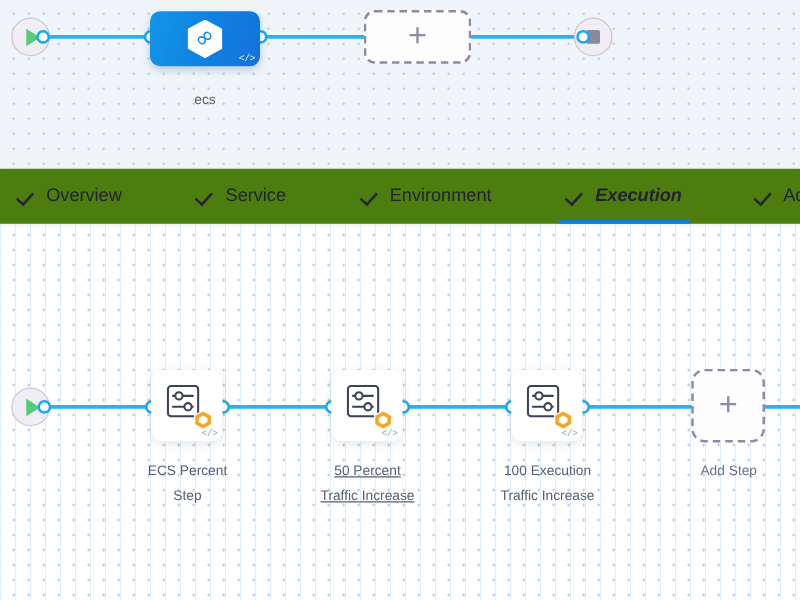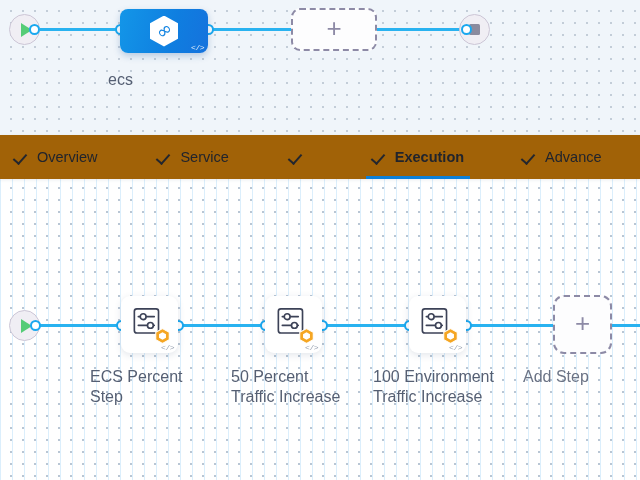--- a/index.html
+++ b/index.html
@@ -18,21 +18,21 @@
     background-color: #f0f5fa;
     background-image: radial-gradient(circle, #c3cdd8 0.9px, transparent 1px);
     background-size: 12px 12px;
     background-position: 5px 5px;
   }
 
   
   .tab-bar {
     position: absolute; left: 0; top: 135px;
     width: 640px; height: 44px;
-    background: #a16207;
+    background: #4d7c0f;
     display: flex; align-items: center;
     box-shadow: 0 1px 3px rgba(40,60,90,0.10);
     z-index: 20;
   }
   .tab {
     display: flex; align-items: center;
     height: 44px;
     padding: 0 6px;
     position: relative;
     color: #21242c;
@@ -48,21 +48,21 @@
   }
   .tab .chk::after {
     content: "";
     position: absolute;
     left: 2px; top: 1px;
     width: 6px; height: 11px;
     border: solid #23262e;
     border-width: 0 2px 2px 0;
     transform: rotate(42deg);
   }
-  .tab.active { font-weight: bold; }
+  .tab.active { font-weight: bold; font-style: italic; }
   .tab.active::after {
     content: "";
     position: absolute;
     left: 0; right: 0; bottom: 0;
     height: 3px;
     background: #0c7fd8;
   }
   #tab-0 { margin-left: 8px; }
   #tab-1 { margin-left: 48px; text-align: center; }
   #tab-2 { margin-left: 48px; }
@@ -172,22 +172,23 @@
     color: #8d8aa6;
     font-size: 26px;
     line-height: 1;
     font-weight: 300;
     margin-top: -3px;
   }
 
   
   .node-label {
     position: absolute;
+    text-align: center;
     color: #555f73;
-    font-size: 16px;
+    font-size: 11px;
     line-height: 20px;
     z-index: 6;
   }
   .node-label.muted { color: #6b7385; }
 
   
   .step-node {
     position: absolute;
     width: 57px; height: 57px;
     border-radius: 9px;
@@ -248,20 +249,21 @@
     <div class="tab" id="tab-0">
       <span class="chk"></span>
       <span>Overview</span>
     </div>
     <div class="tab" id="tab-1">
       <span class="chk"></span>
       <span>Service</span>
     </div>
     <div class="tab" id="tab-2">
       <span class="chk"></span>
+      <span>Environment</span>
     </div>
     <div class="tab active" id="tab-3">
       <span class="chk"></span>
       <span>Execution</span>
     </div>
     <div class="tab" id="tab-4">
       <span class="chk"></span>
       <span>Advance</span>
     </div>
   </div>
@@ -309,21 +311,21 @@
         <circle cx="18" cy="18.5" r="3" fill="#ffffff" stroke="#3c4257" stroke-width="1.7"></circle>
       </svg>
       <svg class="hex-orange" viewBox="0 0 16 17">
         <polygon points="8,0.6 15.2,4.6 15.2,12.4 8,16.4 0.8,12.4 0.8,4.6" fill="#f5a623" stroke="#ffffff" stroke-width="1.1"></polygon>
         <polygon points="8,4.6 11.7,6.7 11.7,10.3 8,12.4 4.3,10.3 4.3,6.7" fill="#ffffff"></polygon>
       </svg>
       <span class="code-badge dark">&lt;/&gt;</span>
     </div>
     <div class="dot" style="left:260px; top:141px;"></div>
     <div class="dot" style="left:317px; top:141px;"></div>
-    <div class="node-label" style="left:231px; top:188px; width:126px;">
+    <div class="node-label" style="left:231px; top:188px; width:126px;text-decoration:underline;">
       <div>50 Percent</div>
       <div>Traffic Increase</div>
     </div>
 
     <div class="step-node" style="left:409px; top:117px;">
       <svg class="sliders-icon" viewBox="0 0 30 30">
         <rect x="1.4" y="1.4" width="25" height="25" rx="2.6" fill="none" stroke="#3c4257" stroke-width="1.7"></rect>
         <line x1="5.5" y1="9.5" x2="22" y2="9.5" stroke="#3c4257" stroke-width="1.7" stroke-linecap="round"></line>
         <circle cx="10.5" cy="9.5" r="3" fill="#ffffff" stroke="#3c4257" stroke-width="1.7"></circle>
         <line x1="5.5" y1="18.5" x2="22" y2="18.5" stroke="#3c4257" stroke-width="1.7" stroke-linecap="round"></line>
@@ -331,21 +333,21 @@
       </svg>
       <svg class="hex-orange" viewBox="0 0 16 17">
         <polygon points="8,0.6 15.2,4.6 15.2,12.4 8,16.4 0.8,12.4 0.8,4.6" fill="#f5a623" stroke="#ffffff" stroke-width="1.1"></polygon>
         <polygon points="8,4.6 11.7,6.7 11.7,10.3 8,12.4 4.3,10.3 4.3,6.7" fill="#ffffff"></polygon>
       </svg>
       <span class="code-badge dark">&lt;/&gt;</span>
     </div>
     <div class="dot" style="left:404px; top:141px;"></div>
     <div class="dot" style="left:461px; top:141px;"></div>
     <div class="node-label" style="left:373px; top:188px; width:130px;">
-      <div>100 Environment</div>
+      <div>100 Execution</div>
       <div>Traffic Increase</div>
     </div>
 
     <div class="add-node" style="left:553px; top:116px; width:59px; height:59px; border-radius:11px;">
       <span class="plus">+</span>
     </div>
     <div class="node-label muted" style="left:523px; top:188px; width:120px;">Add Step</div>
   </div>
 
 </div>

